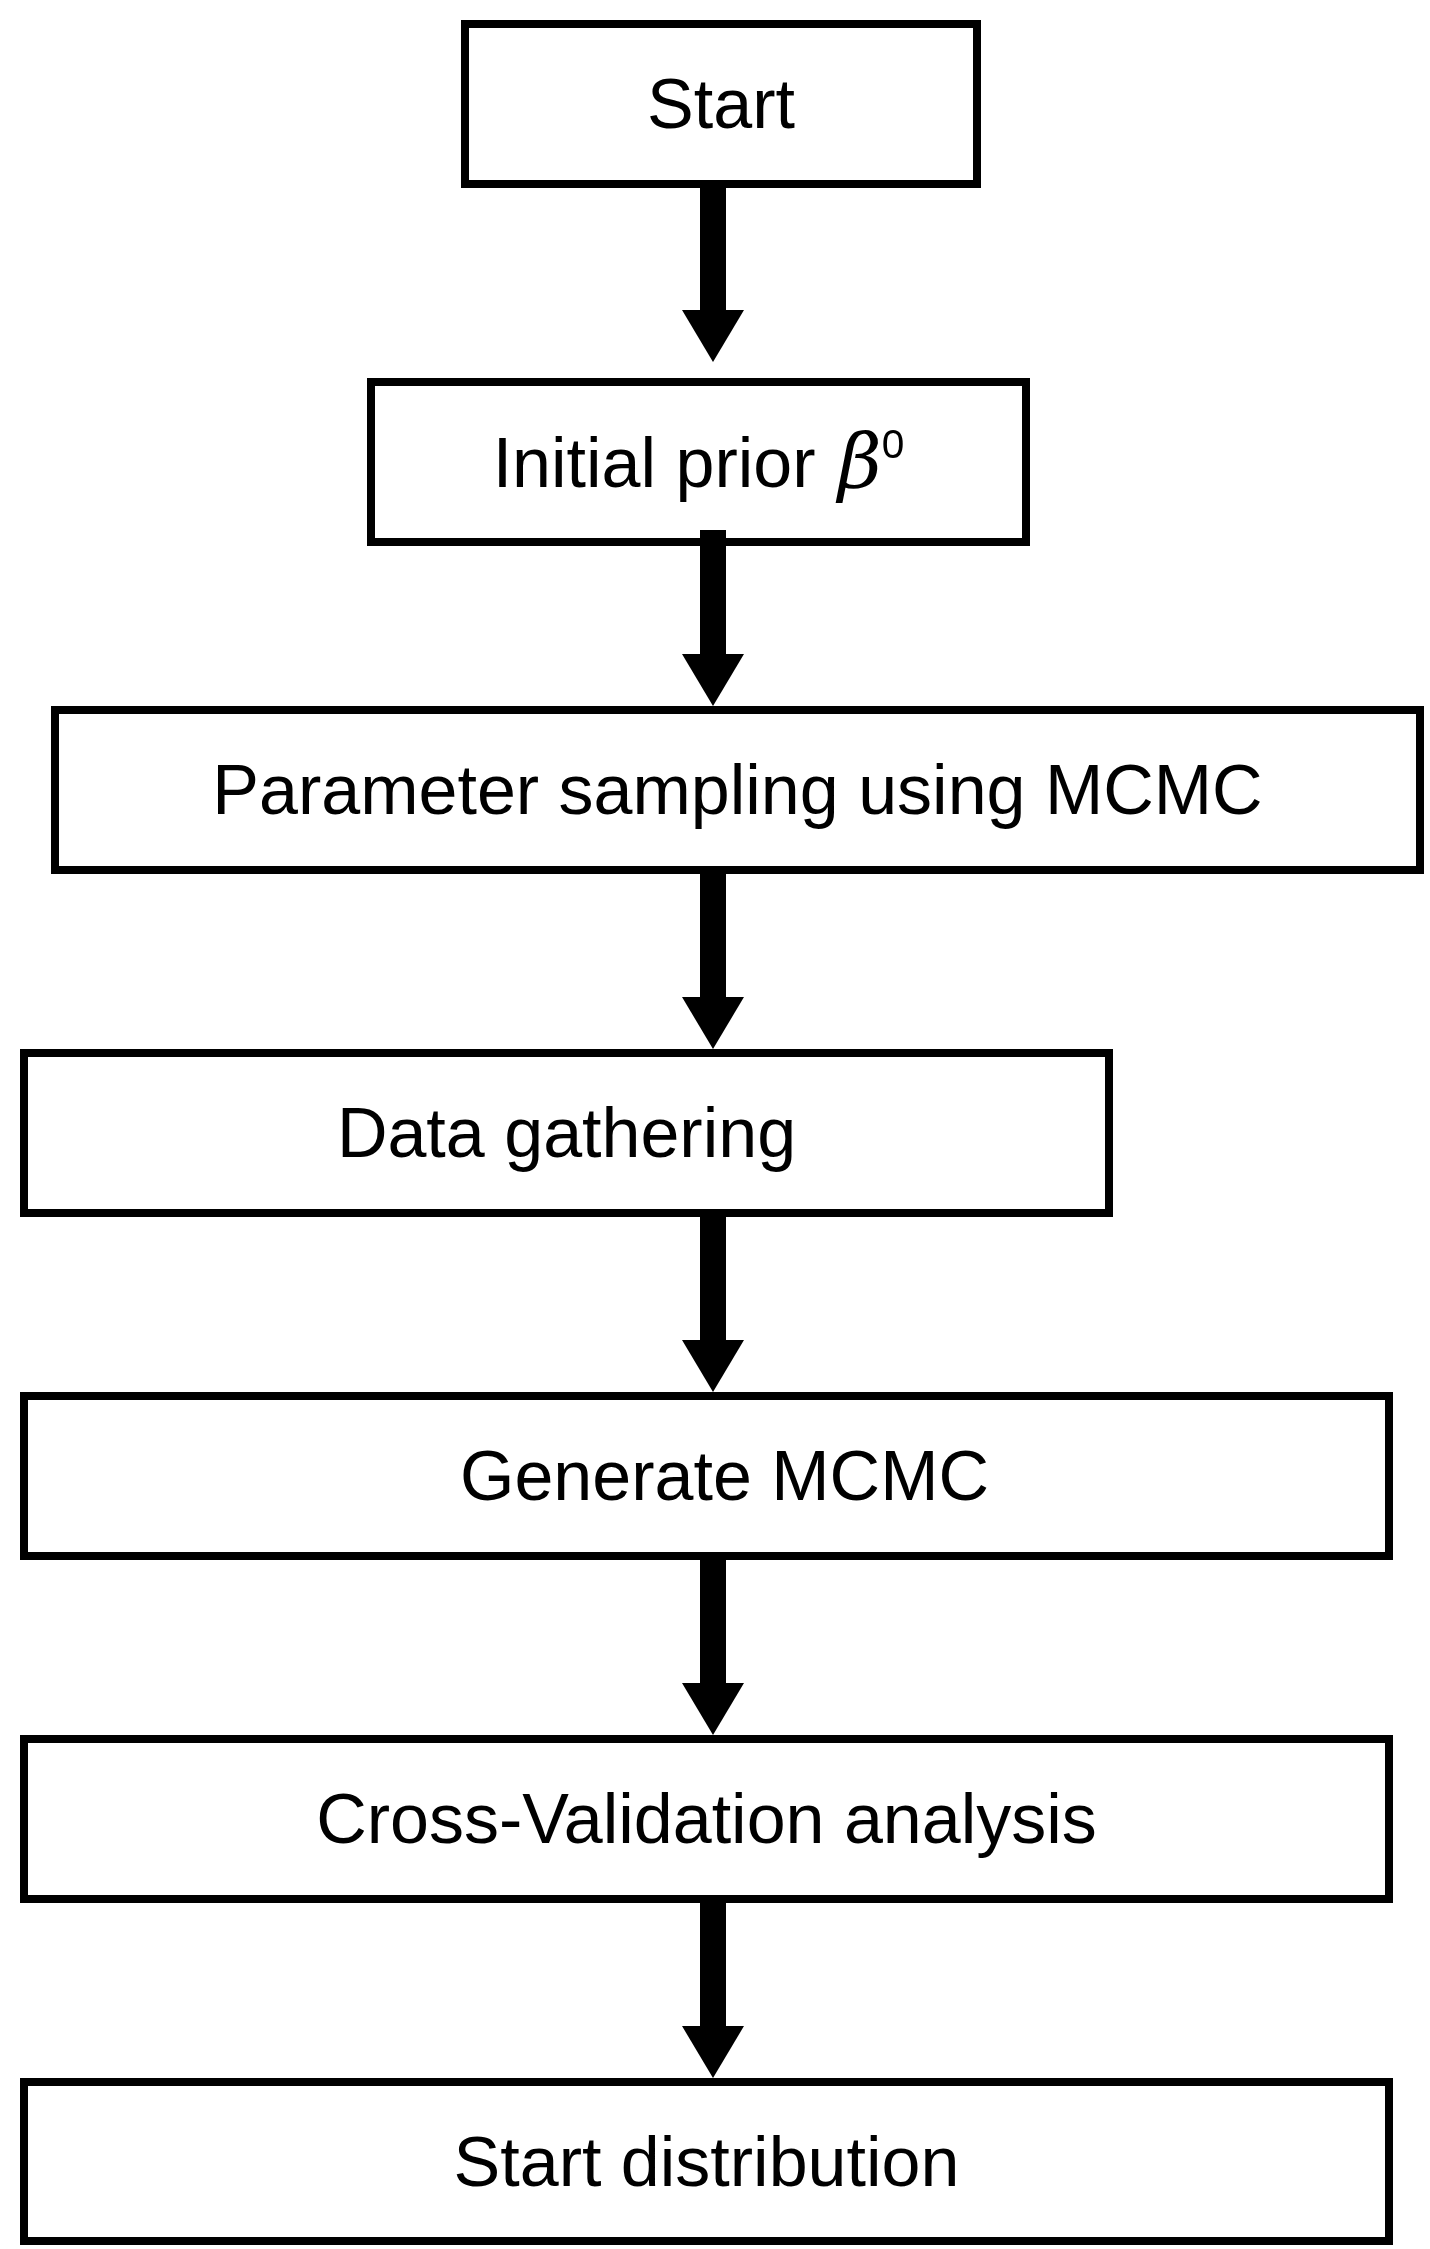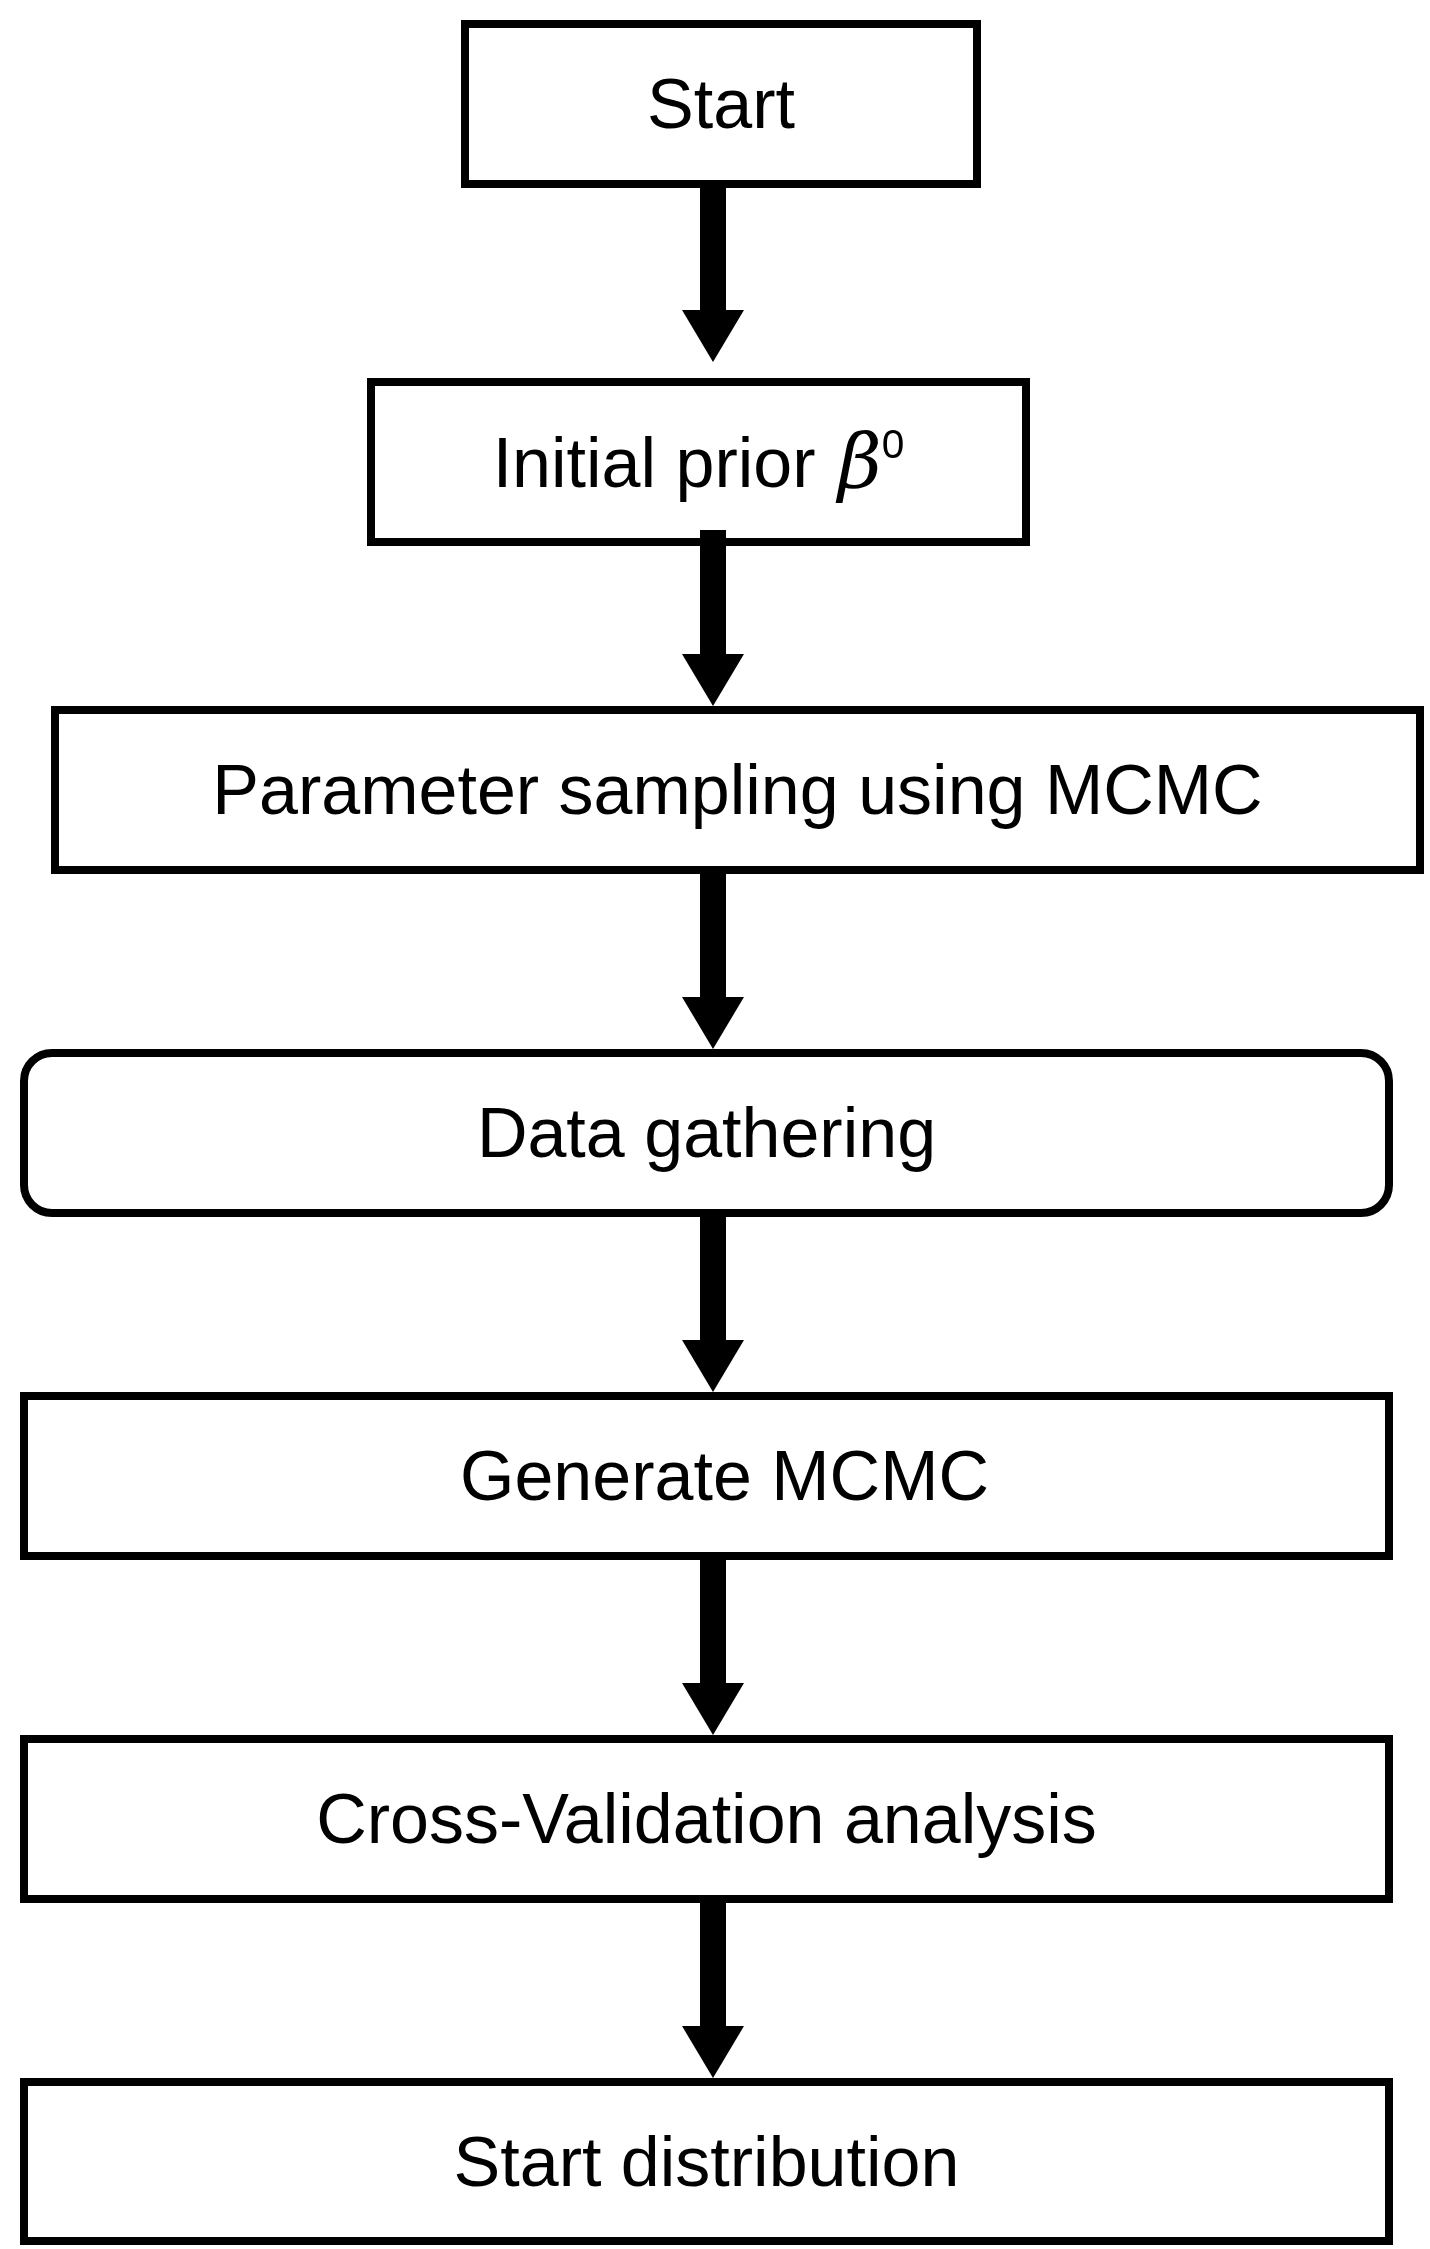--- a/index.html
+++ b/index.html
@@ -25,21 +25,21 @@
     justify-content: center;
     text-align: right;
     font-size: 70px;
     color: #000000;
     line-height: 1;
     white-space: nowrap;
   }
   .node-start           { left: 461px; top: 20px;   width: 520px;  height: 168px; }
   .node-initial-prior   { left: 367px; top: 378px;  width: 663px;  height: 168px; }
   .node-param-sampling  { left: 20px;  top: 706px;  width: 1373px; height: 168px; margin-left: 31px; }
-  .node-data-gathering  { left: 20px;  top: 1049px; width: 1373px; height: 168px; border-radius: 32px; }
+  .node-data-gathering  { left: 20px;  top: 1049px; width: 1093px; height: 168px; }
   .node-generate-mcmc   { left: 20px;  top: 1392px; width: 1373px; height: 168px; padding-left: 36px; }
   .node-cross-validation{ left: 20px;  top: 1735px; width: 1373px; height: 168px; }
   .node-output-dist     { left: 20px;  top: 2078px; width: 1373px; height: 167px; }
 
   .beta-symbol {
     font-family: "DejaVu Serif", serif;
     font-style: italic;
     font-size: 1.08em;
     padding-left: 0.04em;
   }

